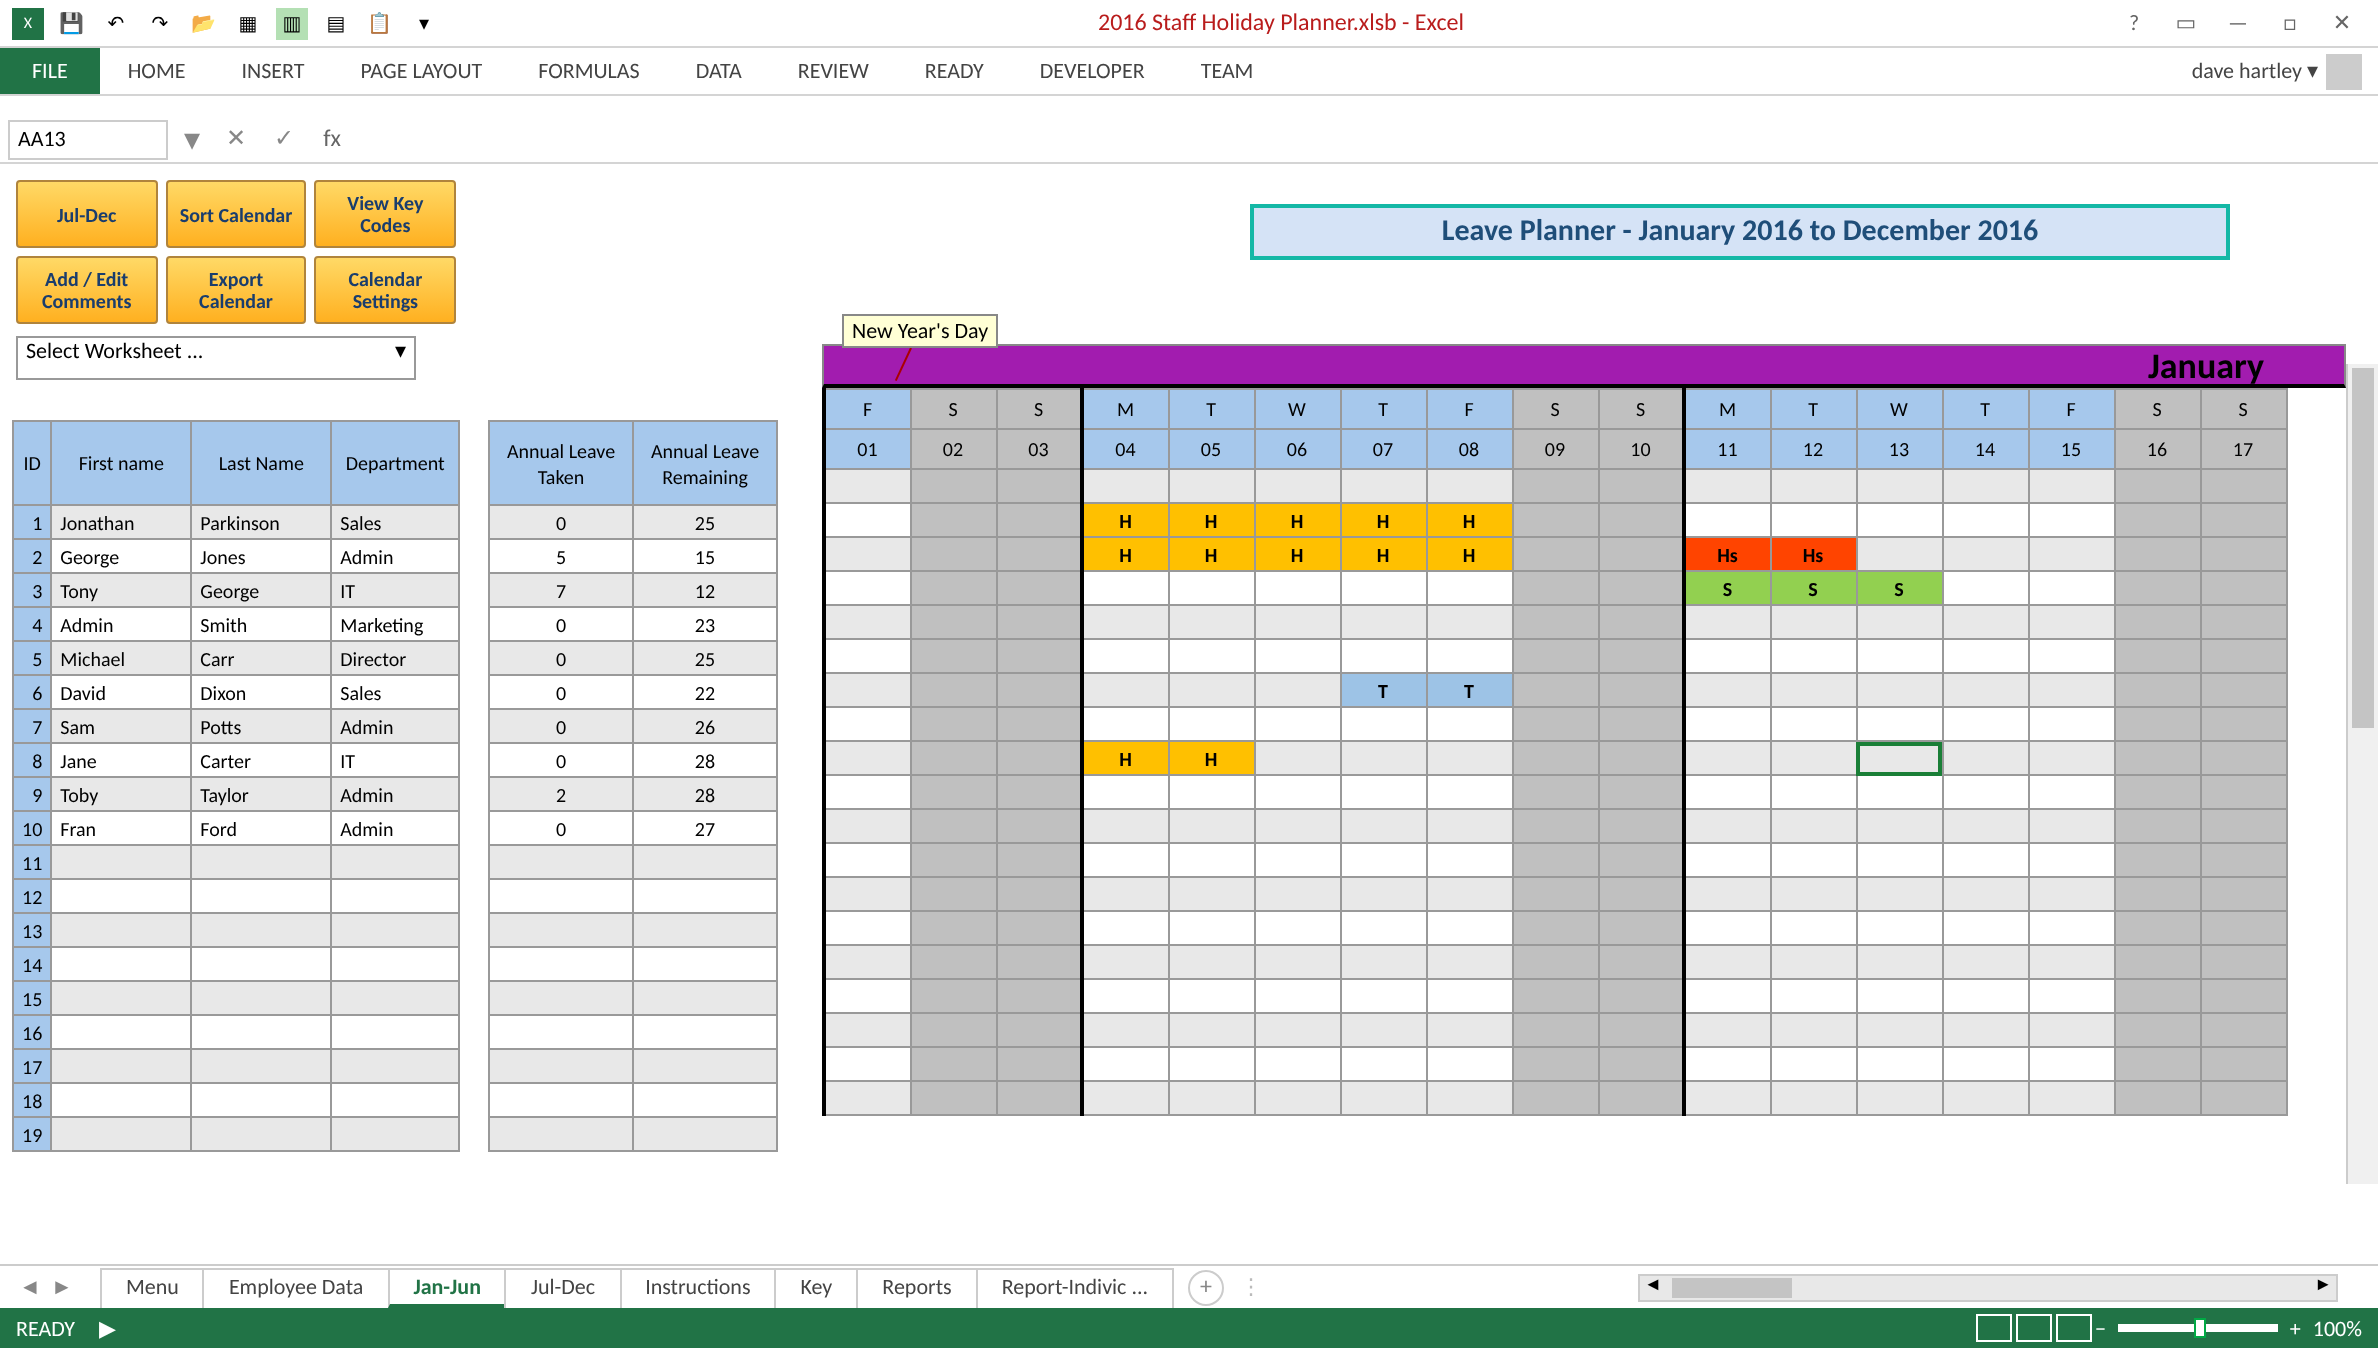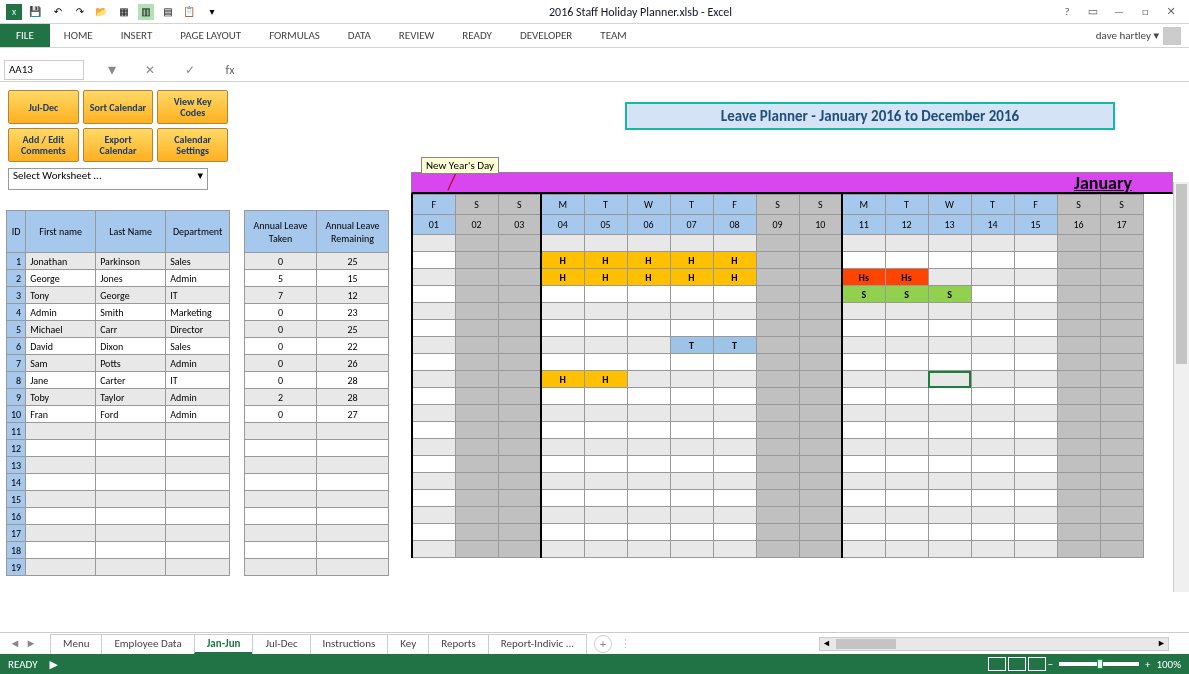--- a/index.html
+++ b/index.html
@@ -2,33 +2,33 @@
 <html><head>
 <meta charset="utf-8">
 <style>
 * { box-sizing: border-box; margin: 0; padding: 0; font-family: "Segoe UI", Calibri, sans-serif; }
 body { background: #fff; width: 1189px; height: 674px; overflow: hidden; position: relative; }
 
 
 .title-bar { height: 24px; background: #fff; display: flex; align-items: center; border-bottom: 1px solid #d4d4d4; }
 .qat { display: flex; gap: 6px; padding: 0 6px; align-items: center; }
 .qat-icon { width: 16px; height: 16px; display: inline-flex; align-items: center; justify-content: center; font-size: 10px; }
-.title-text { flex: 1; text-align: center; font-size: 12px; color: #0f172a; }
+.title-text { flex: 1; text-align: center; font-size: 12px; color: #b91c1c; }
 .win-controls { display: flex; gap: 2px; padding-right: 6px; }
 .win-btn { width: 24px; height: 20px; display: flex; align-items: center; justify-content: center; font-size: 11px; color: #666; }
 
 
 .ribbon-tabs { height: 24px; background: #fff; display: flex; align-items: center; border-bottom: 1px solid #d4d4d4; }
 .ribbon-tab { padding: 0 14px; font-size: 11px; color: #444; height: 100%; display: flex; align-items: center; }
 .ribbon-tab.file { background: #217346; color: #fff; font-weight: 400; padding: 0 16px;}
 .user-area { margin-left: auto; padding-right: 8px; font-size: 11px; color: #444; display:flex; align-items:center; gap:4px;}
 .user-avatar { width:18px; height:18px; background:#ccc; }
 
 
-.formula-row { height: 24px; display: flex; align-items: center; border-bottom: 1px solid #d4d4d4; padding: 2px 4px; gap:20px; margin-top:10px;}
+.formula-row { height: 24px; display: flex; align-items: center; border-bottom: 1px solid #d4d4d4; padding: 2px 4px; gap:4px; margin-top:10px;}
 .name-box { width: 80px; height: 20px; border: 1px solid #ccc; font-size: 11px; padding: 0 4px; display:flex; align-items:center;}
 .fb-sep { width:16px; text-align:center; color:#888;}
 .fb-btn { width: 20px; text-align: center; color: #888; font-size:12px;}
 .fx { font-size:12px; color:#666;}
 .formula-input { flex:1; height:20px; border:none; }
 
 
 .main { position: relative; height: 552px; }
 .sheet-area { position: absolute; left: 0; top: 0; right: 16px; bottom: 0; overflow: hidden; background:#fff;}
 
@@ -55,21 +55,21 @@
 .emp-table tr td:not(.id) { background:#fff;}
 
 
 .leave-sum { position: absolute; left: 244px; top: 128px; border-collapse: collapse; font-size: 10px;}
 .leave-sum th, .leave-sum td { border: 1px solid #999; padding:0 4px; height:17px; text-align:center;}
 .leave-sum th { background:#a6c8ec; font-weight:normal; height:42px; width:72px;}
 .leave-sum tr.alt td { background:#e8e8e8;} .leave-sum tr td { background:#fff;}
 
 
 .cal-wrap { position: absolute; left: 411px; top: 90px; right:0;}
-.month-band { height: 22px; background: #d946ef; border:1px solid #888; border-bottom:2px solid #000; display:flex; align-items:center; justify-content:flex-end; padding-right:40px; font-size:18px; font-weight:bold;text-decoration:underline;}
+.month-band { height: 22px; background: #a21caf; border:1px solid #888; border-bottom:2px solid #000; display:flex; align-items:center; justify-content:flex-end; padding-right:40px; font-size:18px; font-weight:bold;}
 .cal-grid { border-collapse: collapse; font-size: 10px; }
 .cal-grid th, .cal-grid td { border: 1px solid #999; width: 43px; height: 17px; text-align:center; padding:0;}
 .cal-grid th { background:#a6c8ec; font-weight:normal;}
 .cal-grid th.weekend { background:#c0c0c0;}
 .cal-grid td.weekend { background:#c0c0c0;}
 .cal-grid td.work { background:#fff;}
 .cal-grid td.work-alt { background:#e8e8e8;}
 .cal-grid tr.hdr-day th { height:20px;}
 .cal-grid tr.hdr-num th { height:20px;margin-left:16px;}
 .cell-H { background:#ffc000 !important; font-weight:bold;}

